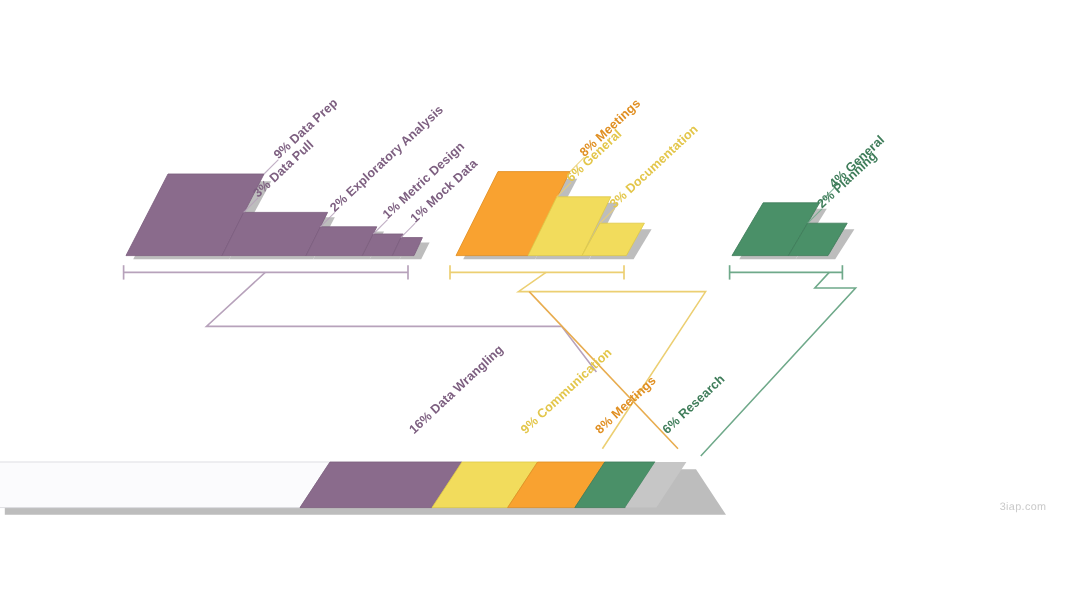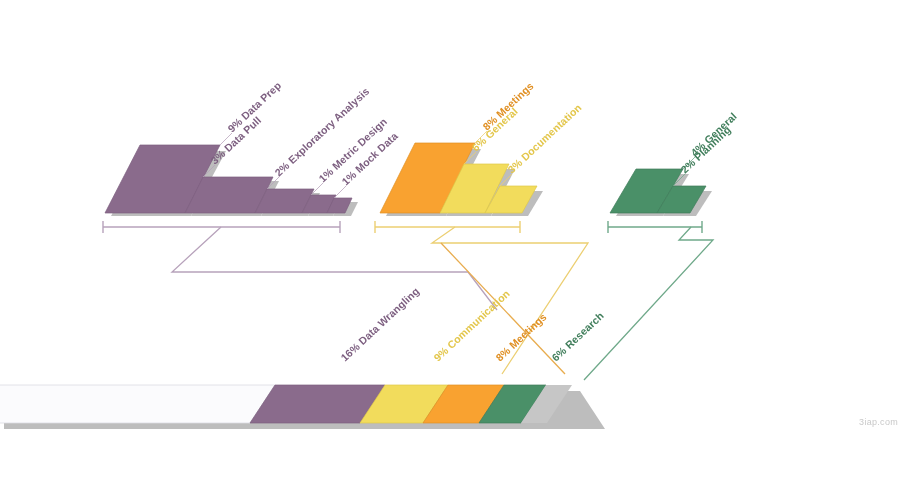--- a/index.html
+++ b/index.html
@@ -1,20 +1,20 @@
 <!DOCTYPE html>
 <html><head>
 <meta charset="utf-8">
 <style>
   html,body{margin:0;padding:0;background:#ffffff;}
   body{width:900px;height:500px;overflow:hidden;font-family:"Liberation Sans",sans-serif;}
   #stage{position:relative;width:900px;height:500px;background:#fff;}
   svg#chart{position:absolute;left:0;top:0;width:900px;height:500px;display:block;}
   .lbl{font-family:"Liberation Sans",sans-serif;font-size:10.5px;font-weight:700;letter-spacing:.1px;}
-  .wm{position:absolute;right:2px;top:417px;font-size:9px;color:#c9c9c9;font-family:"Liberation Sans",sans-serif;letter-spacing:.3px;}
+  .wm{position:absolute;right:28px;top:417px;font-size:9px;color:#c9c9c9;font-family:"Liberation Sans",sans-serif;letter-spacing:.3px;}
 </style>
 </head>
 <body>
 
 <div id="stage">
 
   <svg id="chart" viewBox="0 0 900 500">
 
     <g>
 

